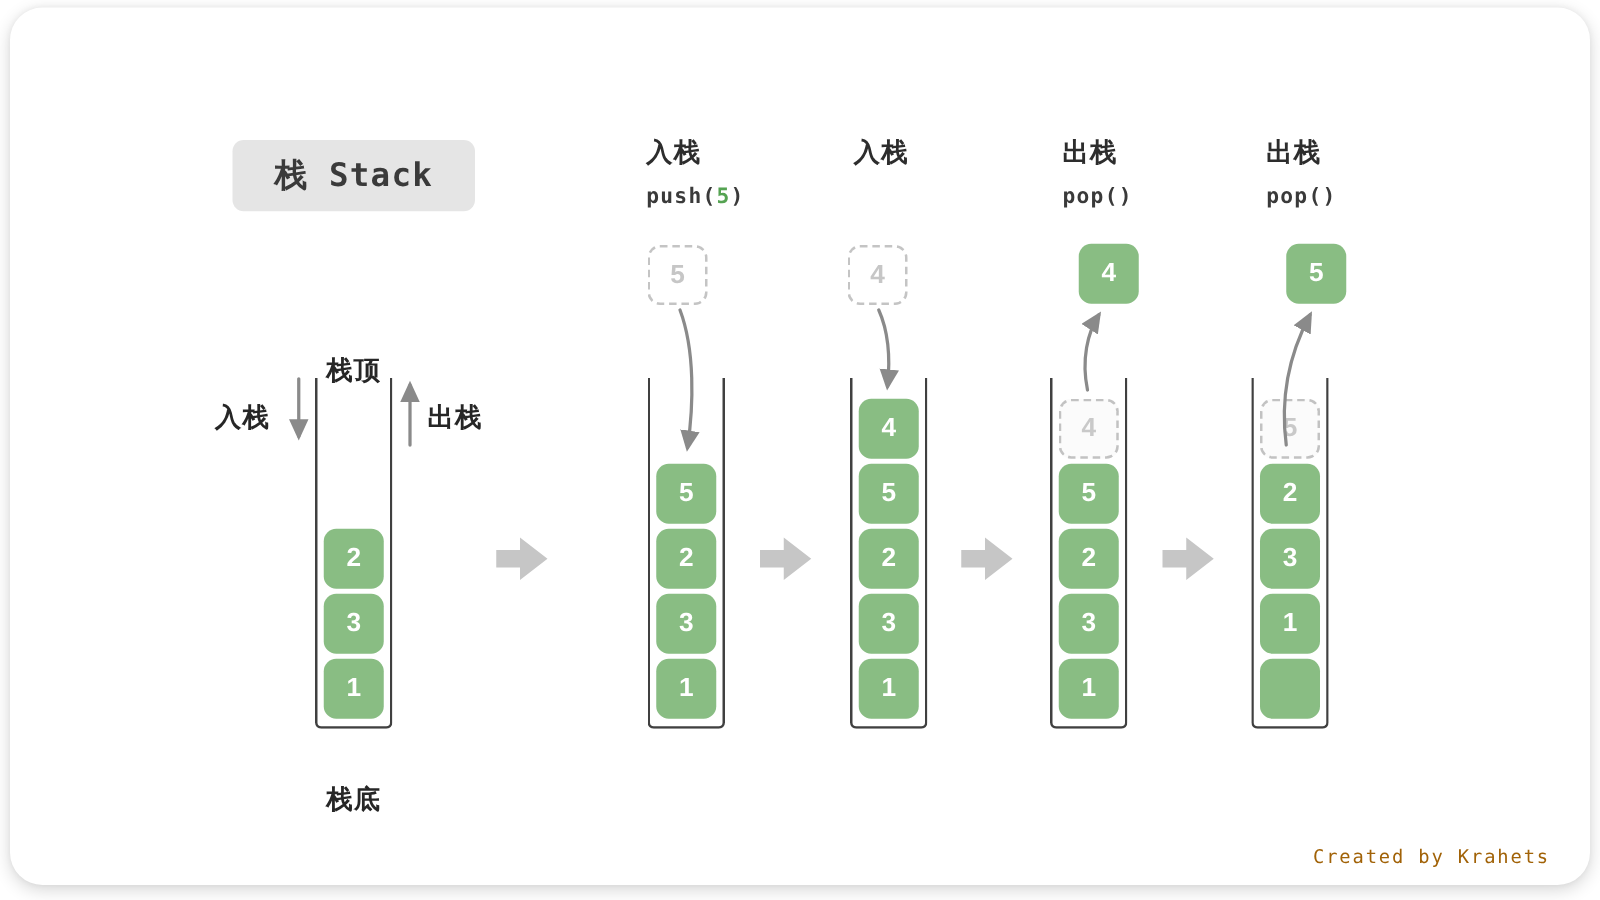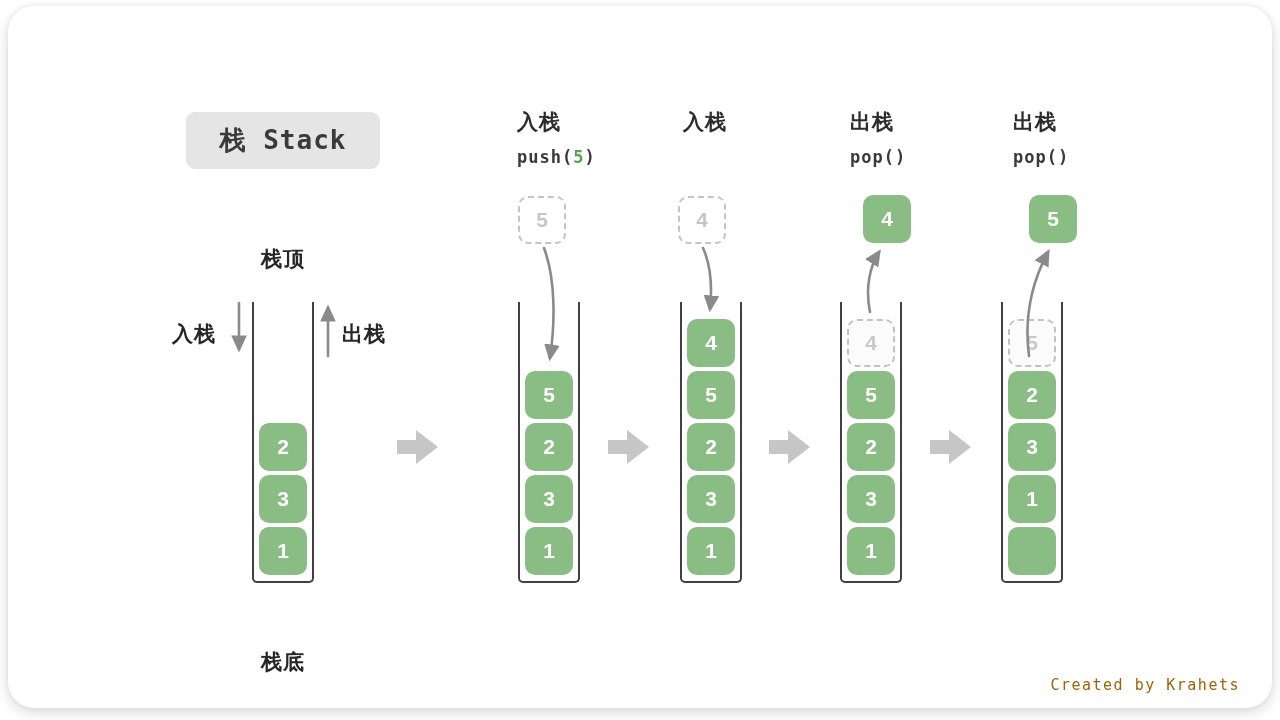--- a/index.html
+++ b/index.html
@@ -31,21 +31,21 @@
            border-right:2px solid #404040; border-bottom:2px solid #404040;
            border-radius:0 0 5px 5px; }
   .cells { position:absolute; left:0; right:0; bottom:6px; display:flex;
            flex-direction:column; align-items:center; gap:4px; }
   .cell { width:48px; height:48px; border-radius:10px; background:#89bd83; color:#ffffff;
           display:flex; align-items:center; justify-content:center;
           font-size:21px; font-weight:bold; flex:0 0 48px; }
   .cell.ghost { background:#fbfbfb; border:2px dashed #c2c2c2; color:#c9c9c9; }
 
   .cjk-label { font-size:21px; font-weight:bold; color:#262626; letter-spacing:1px; }
-  .center { text-align:center; }
+  .center { text-align:center;margin-top:37px; }
 
   .watermark { right:40px; top:676px; font-family:"DejaVu Sans Mono", monospace;
                font-size:15px; color:#a16207; letter-spacing:1.5px; }
 
   svg.overlay { left:0; top:0; pointer-events:none; }
 </style>
 </head>
 <body>
 
 <div class="canvas">
@@ -68,21 +68,21 @@
     <div class="step-name">出栈</div>
     <div class="step-code"><span>pop(</span><span class="arg"></span><span>)</span></div>
   </div>
 
   <div class="abs float-box float-dashed" style="left:518px; top:196px;">5</div>
   <div class="abs float-box float-dashed" style="left:678px; top:196px;">4</div>
   <div class="abs float-box float-solid" style="left:863px; top:195px;">4</div>
   <div class="abs float-box float-solid" style="left:1029px; top:195px;">5</div>
 
   <div class="abs cjk-label center" style="left:241px; top:245px; width:84px;">栈顶</div>
-  <div class="abs cjk-label center" style="left:241px; top:648px; width:84px;">栈底</div>
+  <div class="abs cjk-label center" style="left:241px; top:588px; width:84px;">栈底</div>
   <div class="abs cjk-label" style="left:172px; top:320px;">入栈</div>
   <div class="abs cjk-label" style="left:342px; top:320px;">出栈</div>
 
   <div class="abs stack" style="left:252px; top:302px;">
     <div class="cells">
       <div class="cell">2</div>
       <div class="cell">3</div>
       <div class="cell">1</div>
     </div>
   </div>

